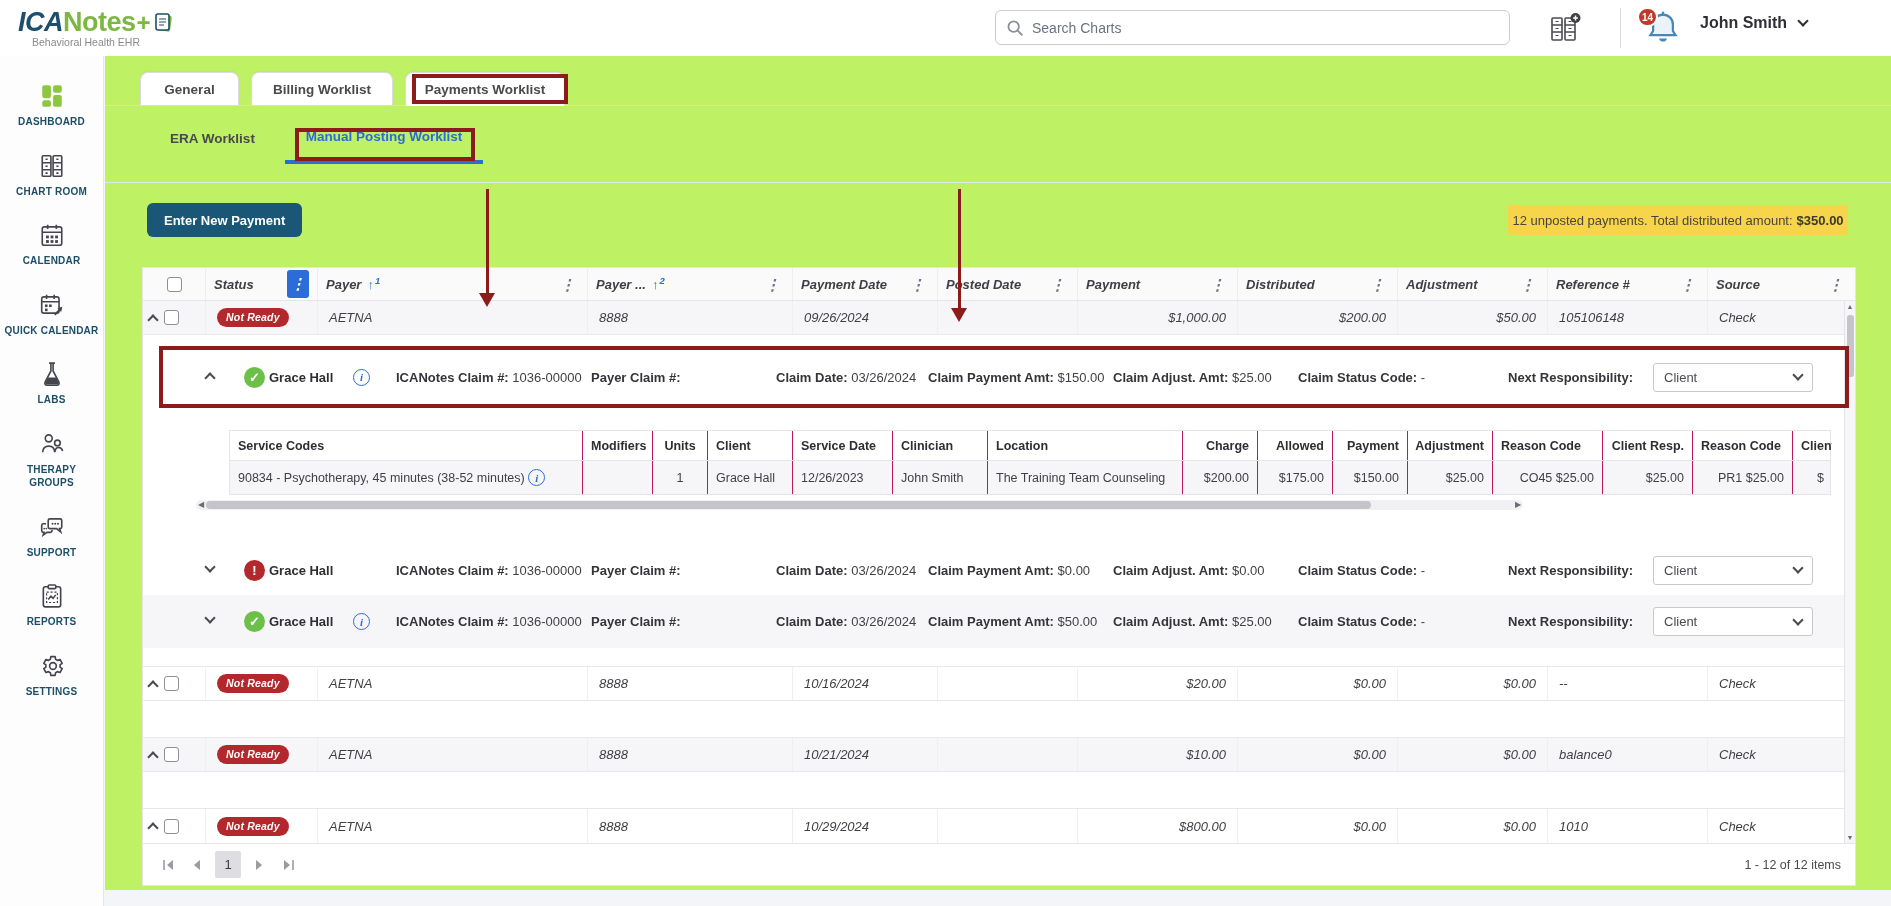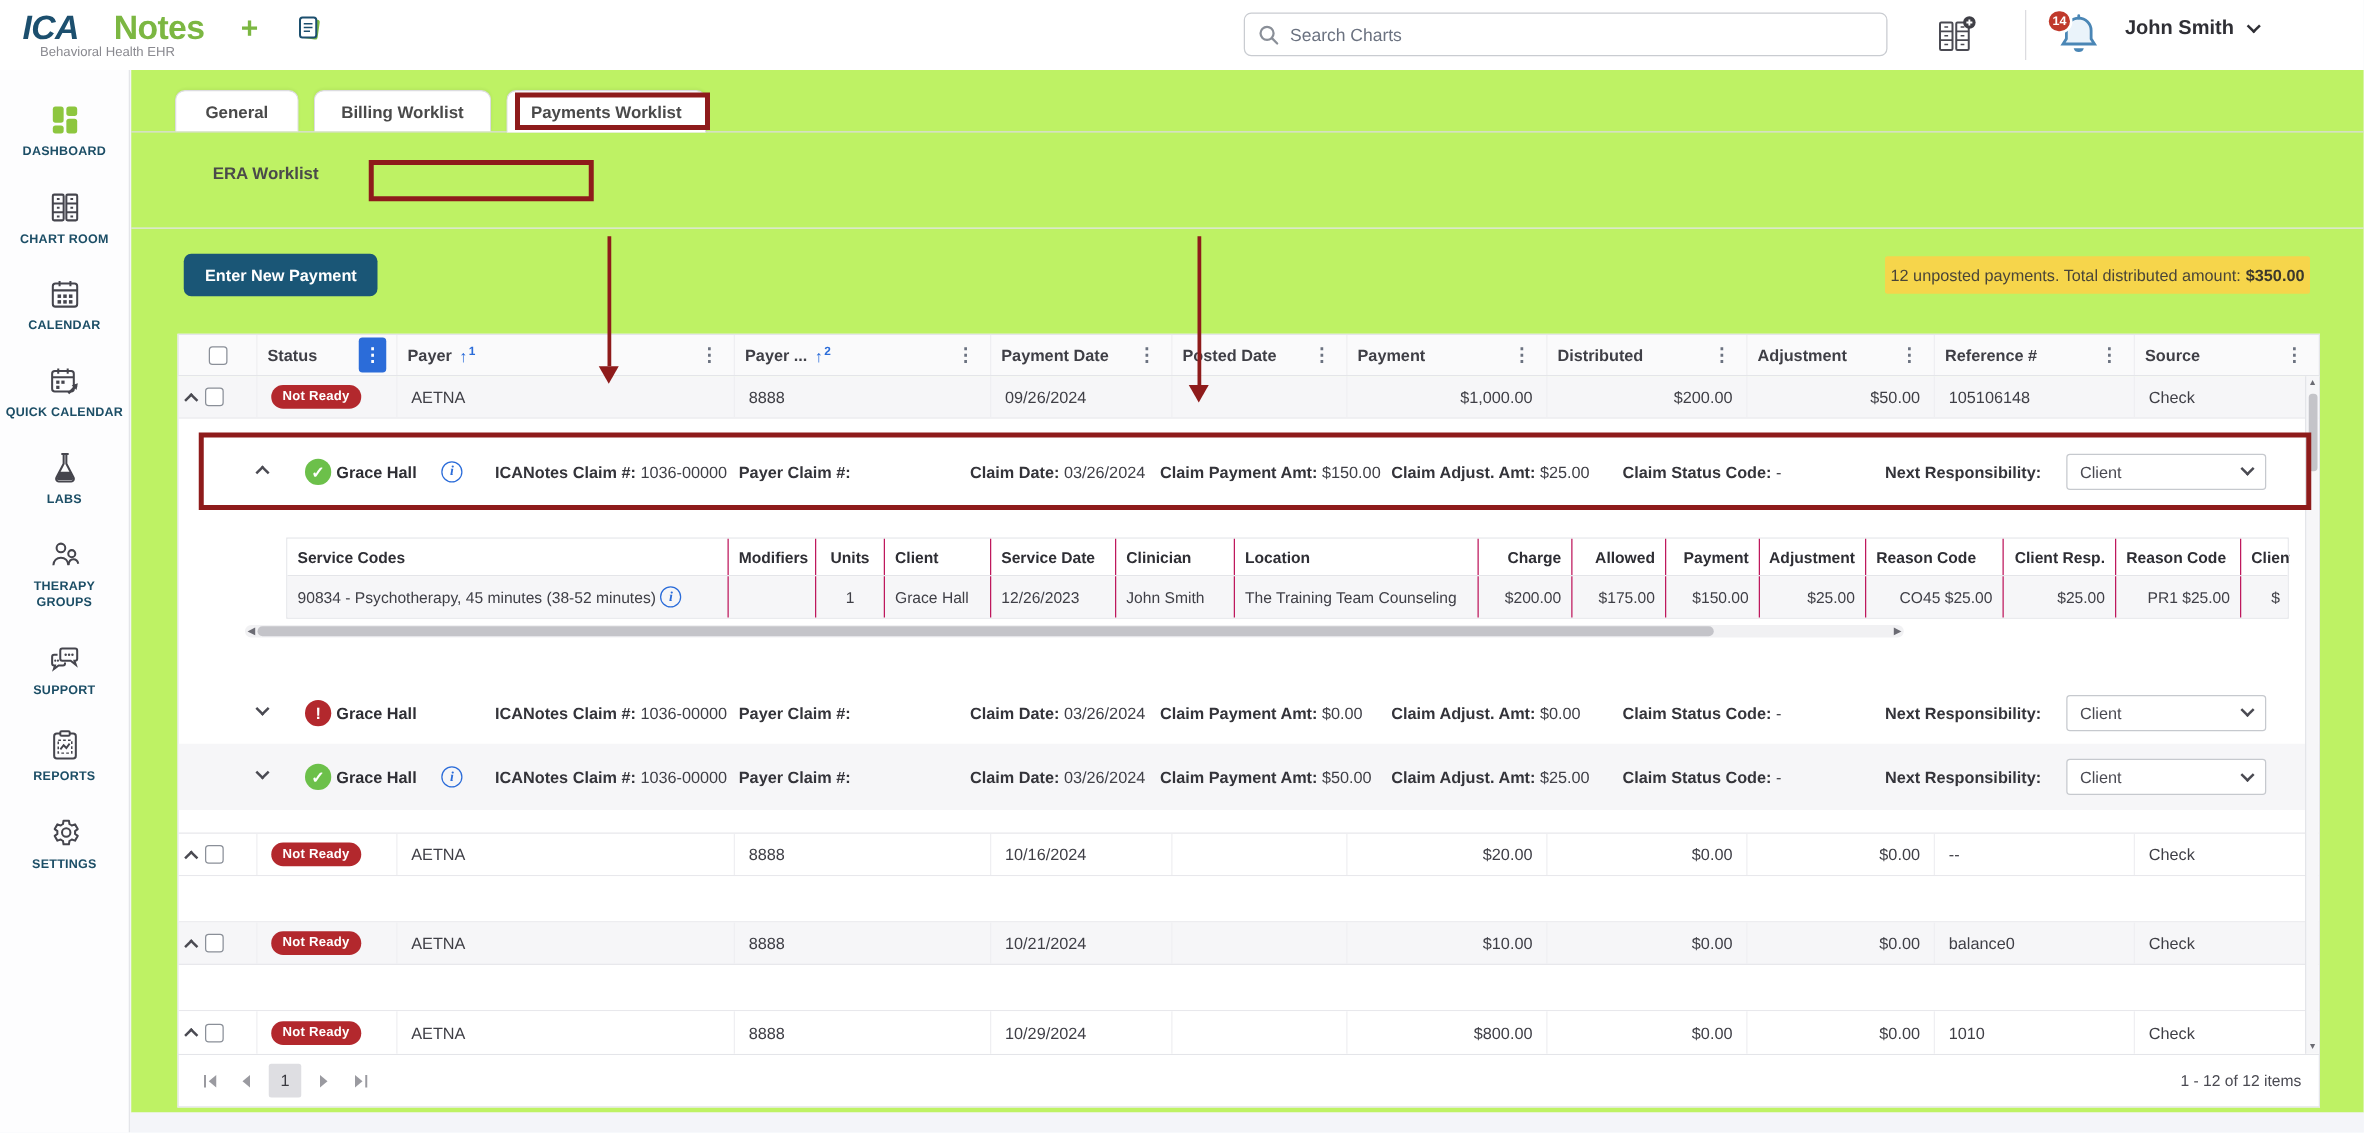--- a/index.html
+++ b/index.html
@@ -2,21 +2,21 @@
 <html><head>
 <meta charset="utf-8">
 <style>
   * { box-sizing: border-box; margin: 0; padding: 0; }
   html,body { width:1891px; height:906px; }
   body { font-family: "Liberation Sans", sans-serif; background:#f4f5f9; overflow:hidden; position:relative; color:#3f3f46; }
 
   
   .topbar { position:absolute; top:0; left:0; width:1891px; height:56px; background:#fff; z-index:30; }
   .logo { position:absolute; left:18px; top:7px; }
-  .logo-line { font-size:27px; font-weight:800; letter-spacing:-0.5px; display:flex; align-items:center;gap:28px; }
+  .logo-line { font-size:27px; font-weight:800; letter-spacing:-0.5px; display:flex; align-items:center; }
   .logo-ica { color:#1c4f6e; font-style:italic; }
   .logo-notes { color:#7cb742; }
   .logo-plus { color:#7cb742; font-size:24px; margin-left:1px; font-weight:800; }
   .logo-tagline { font-size:10.5px; color:#8a8a90; margin-left:14px; margin-top:-2px; }
   .search-box { position:absolute; left:995px; top:10px; width:515px; height:35px; border:1px solid #c9ccd1; border-radius:6px; background:#fff; display:flex; align-items:center; padding:0 10px; }
   .search-box input { border:none; outline:none; font-size:14px; color:#3f3f46; width:100%; margin-left:8px; font-family:inherit; background:transparent; }
   .search-box input::placeholder { color:#6b7280; }
   .cabinet-btn { position:absolute; left:1548px; top:12px; width:36px; height:32px; cursor:pointer; }
   .top-divider { position:absolute; left:1620px; top:8px; width:1px; height:40px; background:#dcdce0; }
   .bell-wrap { position:absolute; left:1645px; top:9px; width:40px; height:40px; cursor:pointer; }
@@ -55,21 +55,21 @@
   .banner b { margin-left:4px; color:#3c382c; }
 
   
   .ann-box { position:absolute; border:4px solid #8e1b1b; pointer-events:none; z-index:15; }
   .ann-arrow { position:absolute; width:17px; pointer-events:none; z-index:15; }
   .ann-arrow .shaft { position:absolute; left:7px; top:0; width:3px; background:#8e1b1b; }
   .ann-arrow .head { position:absolute; bottom:0; left:0; width:0; height:0; border-left:8.5px solid transparent; border-right:8.5px solid transparent; border-top:14px solid #8e1b1b; }
 
   
   .grid { position:absolute; left:37px; top:211px; width:1714px; }
-  .grow { display:grid; grid-template-columns:62px 112px 270px 205px 145px 140px 160px 160px 150px 160px auto; align-items:stretch; }
+  .grow { display:grid; grid-template-columns:62px 112px 270px 205px 145px 140px 160px 160px 150px 160px auto; align-items:stretch;font-style:italic; }
   .grid-header { height:34px; background:#fafafb; border:1px solid #e4e5e9; font-size:13px; font-weight:600; color:#3f3f46; }
   .hc { display:flex; align-items:center; padding:0 8px; border-left:1px solid #efeff2; }
   .hc:first-child { border-left:none; justify-content:center; }
   .dots { margin-left:auto; color:#6b7280; font-size:15px; line-height:1; cursor:pointer; padding:2px 4px; }
   .dots-active { margin-left:auto; width:22px; height:28px; background:#2b6cd9; border-radius:3px; color:#fff; font-size:15px; display:flex; align-items:center; justify-content:center; cursor:pointer; }
   .sort { color:#2b6cd9; font-size:13px; margin-left:6px; }
   .sort sup { font-size:9.5px; margin-left:1px; }
 
   .grid-body { border:1px solid #e4e5e9; border-top:none; background:#fff; position:relative; }
   .mrow { height:34px; font-size:13px; color:#3f3f46; border-bottom:1px solid #e8e8ec; background:#fff; }
@@ -313,20 +313,23 @@
       </div>
     <div class="tab t3">
         <span>Payments Worklist</span>
       </div>
   </div>
   <div class="ann-box" style="left:307px; top:18px; width:156px; height:30px;"></div>
 
   <div class="subtabs">
     <div class="subtab s1">
         <span>ERA Worklist</span>
+      </div>
+    <div class="subtab s2">
+        <span>Manual Posting Worklist</span>
       </div>
   </div>
   <div class="ann-box" style="left:190px; top:72px; width:180px; height:33px;"></div>
 
   <div class="content-divider"></div>
 
   <button class="btn-new-payment">Enter New Payment</button>
 
   <div class="banner">
     <span>12 unposted payments. Total distributed amount:</span>

